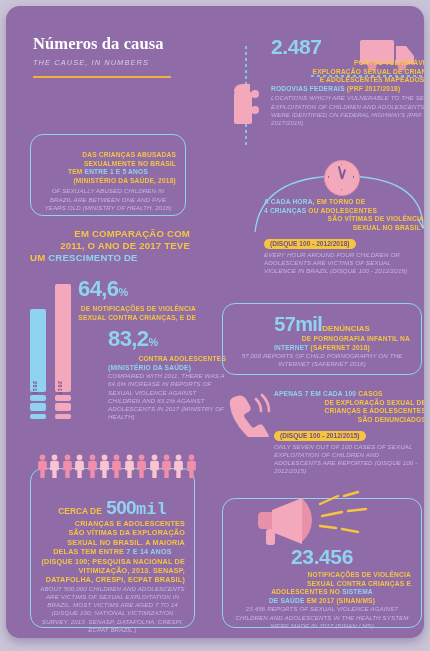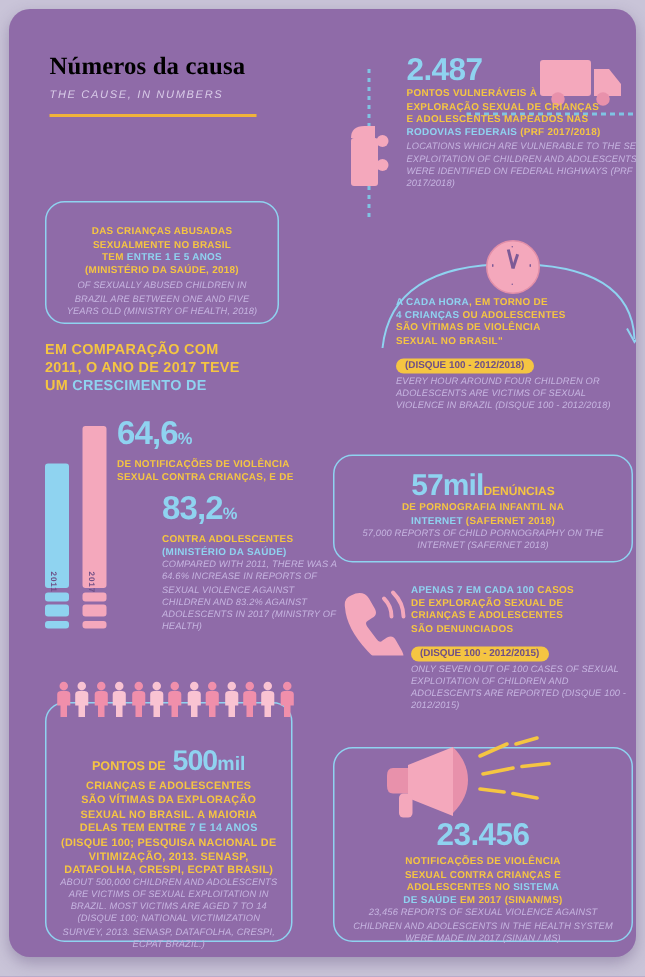--- a/index.html
+++ b/index.html
@@ -2,35 +2,35 @@
 <html><head>
 <meta charset="utf-8">
 <style>
   html,body{margin:0;padding:0;background:#c9c4d8;}
   body{width:430px;height:651px;overflow:hidden;font-family:"Liberation Sans",sans-serif;}
   .page{position:absolute;left:6px;top:6px;width:418px;height:632px;background:#8f6ba8;
         border-radius:14px;box-shadow:0 4px 10px rgba(80,60,110,.35);overflow:hidden;}
   .inner{position:absolute;inset:0;}
 
   
-  .yel{color:#f5c542;}
+  .yel{color:#f5c542;text-align:right;}
   .blu{color:#8fd3f0;}
   .bold{font-weight:bold;}
 
   .ptblock{font-size:6.6px;font-weight:bold;line-height:8.6px;letter-spacing:.2px;}
   .enblock{font-size:6.2px;font-style:italic;line-height:8.2px;color:#c6b4e0;letter-spacing:.1px;}
 
   .pill{display:inline-block;background:#f5c542;color:#6f4f86;border-radius:7px;
         padding:1.5px 6px;font-size:6.6px;font-weight:bold;margin:2px 0 2px 0;}
 
   .card{position:absolute;border:1px solid #8fd3f0;border-radius:13px;}
 
   
   #hdr{position:absolute;left:27px;top:28px;width:180px;}
-  #hdr .t1{font-family:"Liberation Serif",serif;color:#000000;font-size:16.5px;font-weight:bold;letter-spacing:.1px;}
+  #hdr .t1{font-family:"Liberation Serif",serif;color:#ffffff;font-size:16.5px;font-weight:bold;letter-spacing:.1px;}
   #hdr .t2{color:#d9cbe8;font-size:7.4px;font-style:italic;letter-spacing:1.1px;margin-top:4px;}
   #hdr .rule{height:1.6px;background:#f0b33a;width:138px;margin-top:9px;}
 
   
   #c51{position:absolute;left:62px;top:94px;width:56px;height:56px;border-radius:50%;
        background:#f4a8bc;border:1.6px solid #8fd3f0;display:flex;align-items:center;justify-content:center;}
   #c51 span{color:#7d5a96;font-size:21px;font-weight:bold;letter-spacing:-.5px;}
   #box51{left:24px;top:128px;width:156px;height:82px;padding:16px 9px 0 9px;box-sizing:border-box;
          text-align:center;}
 
@@ -209,22 +209,22 @@
       <div class="yel">DE EXPLORAÇÃO SEXUAL DE</div>
       <div class="yel">CRIANÇAS E ADOLESCENTES</div>
       <div class="yel">SÃO DENUNCIADOS</div>
     </div>
     <div class="pill">(DISQUE 100 - 2012/2015)</div>
     <div class="enblock">ONLY SEVEN OUT OF 100 CASES OF SEXUAL EXPLOITATION OF CHILDREN AND ADOLESCENTS ARE REPORTED (DISQUE 100 - 2012/2015)</div>
   </div>
 
   <div class="card" id="box500">
     <div style="margin-top:4px;">
-      <span class="yel bold" style="font-size:8.4px;">PONTOS DE</span>
-      <span class="bignum" style="font-size:19px;">500</span><span class="blu bold" style="font-size:13px;">mil</span>
+      <span class="yel bold" style="font-size:8.4px;">CERCA DE</span>
+      <span class="bignum" style="font-size:19px;">500</span><span class="blu bold" style="font-size:17px;font-family:Liberation Mono, monospace;">mil</span>
     </div>
     <div class="ptblock" style="font-size:7.2px;line-height:9.4px;">
       <div class="yel">CRIANÇAS E ADOLESCENTES</div>
       <div class="yel">SÃO VÍTIMAS DA EXPLORAÇÃO</div>
       <div class="yel">SEXUAL NO BRASIL. A MAIORIA</div>
       <div><span class="yel">DELAS TEM ENTRE </span><span class="blu">7 E 14 ANOS</span></div>
       <div class="yel">(DISQUE 100; PESQUISA NACIONAL DE VITIMIZAÇÃO, 2013. SENASP, DATAFOLHA, CRESPI, ECPAT BRASIL)</div>
     </div>
     <div class="enblock">ABOUT 500,000 CHILDREN AND ADOLESCENTS ARE VICTIMS OF SEXUAL EXPLOITATION IN BRAZIL. MOST VICTIMS ARE AGED 7 TO 14 (DISQUE 100; NATIONAL VICTIMIZATION SURVEY, 2013. SENASP, DATAFOLHA, CRESPI, ECPAT BRAZIL.)</div>
   </div>

